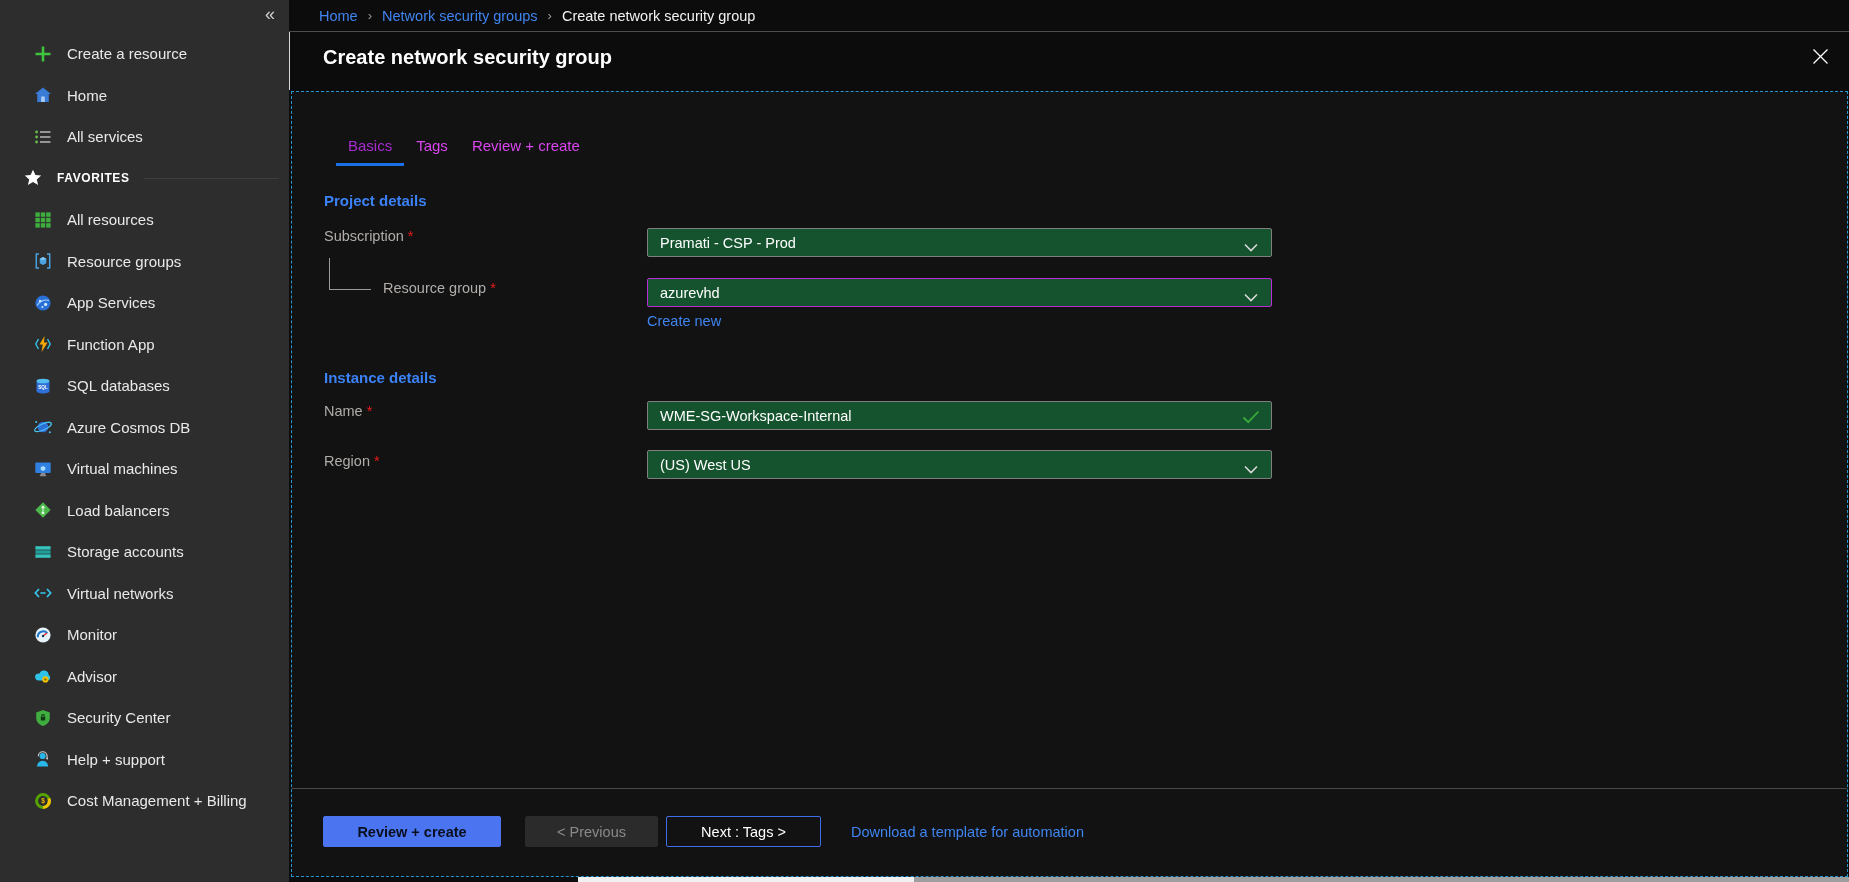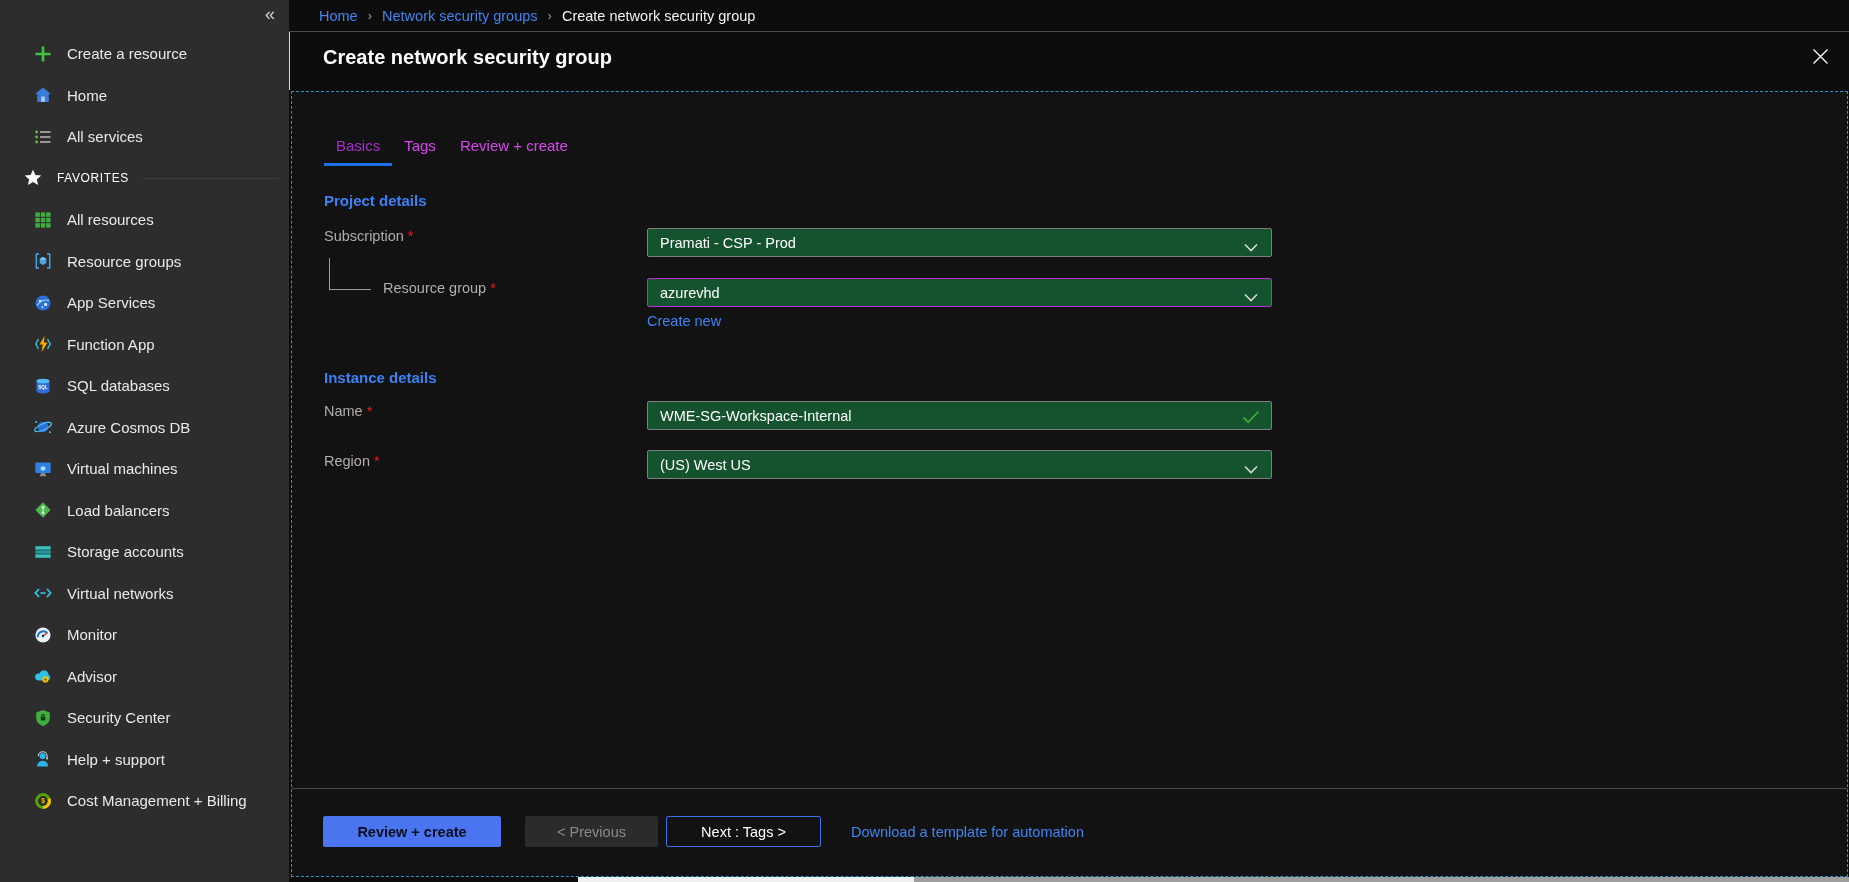--- a/index.html
+++ b/index.html
@@ -13,41 +13,41 @@
                   color:#cfcfcf; cursor:pointer; line-height:22px; }
   .side-list { position:absolute; top:33px; left:0; right:0; }
   .side-item { height:41.5px; display:flex; align-items:center; padding-left:32px;
                cursor:pointer; }
   .side-item .icon { width:22px; height:22px; display:flex; align-items:center;
                      justify-content:center; margin-right:13px; flex:none; }
   .side-item .lbl { font-size:15px; color:#e9e9e9; white-space:nowrap; }
   .fav-row { height:41.5px; display:flex; align-items:center; padding-left:22px; }
   .fav-row .icon { width:22px; height:22px; display:flex; align-items:center;
                    justify-content:center; margin-right:13px; }
-  .fav-row .lbl { font-size:12px; font-weight:normal; letter-spacing:.6px; color:#fff; }
+  .fav-row .lbl { font-size:12px; font-weight:bold; letter-spacing:.6px; color:#fff; }
   .fav-row .rule { flex:1; height:1px; background:#3e3e3e; margin:0 10px 0 14px; }
 
   
   .main { position:absolute; left:289px; top:0; right:0; bottom:0; background:#0c0c0c; }
   .crumbbar { height:32px; display:flex; align-items:center; padding-left:30px;
               font-size:14.5px; border-bottom:1px solid #4c4c4c; }
   .crumb-link { color:#3f85f0; cursor:pointer; }
   .crumb-sep { color:#9a9a9a; margin:0 10px; font-size:13px; }
   .crumb-cur { color:#f2f2f2; }
   .titlebar { position:relative; height:58px; border-left:1px solid #d8d8d8; }
   .page-title { position:absolute; left:33px; top:14px; font-size:20px;
                 font-weight:600; color:#fff; }
   .close-btn { position:absolute; right:20px; top:15px; width:18px; height:18px;
                cursor:pointer; display:flex; align-items:center; justify-content:center; }
 
   
   .panel { position:absolute; left:2px; top:91px; right:1px; bottom:5px;
            background:#121212; border:1px dashed #2596d1; }
 
-  .tabs { position:absolute; left:32px; top:45px; display:flex; }
+  .tabs { position:absolute; left:44px; top:45px; display:flex; }
   .tab { font-size:15px; padding:0 12px 9px 12px; color:#d946ef; cursor:pointer; }
   .tab.active { color:#a62ccf; border-bottom:3px solid #1b70e8; }
 
   .sec-head { position:absolute; left:32px; font-size:15px; font-weight:700; color:#3b82f6; }
   .f-label { position:absolute; left:32px; font-size:14.5px; color:#b0adaa; }
   .req { color:#eb1b1b; margin-left:4px; }
 
   .combo, .textfield { position:absolute; left:355px; width:625px; height:29px;
            background:#14532d; border:1px solid #7f7f7f; border-radius:2px;
            display:flex; align-items:center; padding:0 36px 0 12px;

